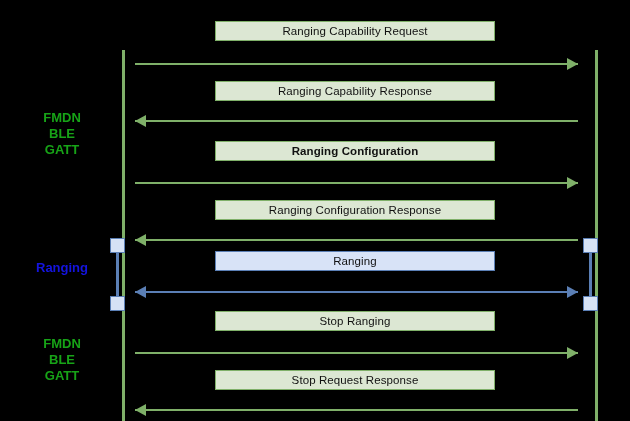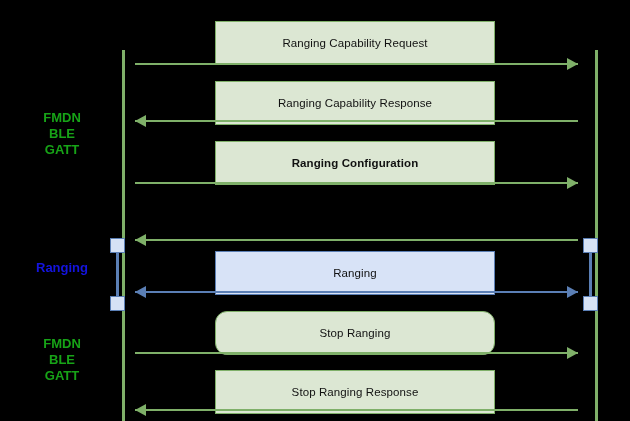--- a/index.html
+++ b/index.html
@@ -17,21 +17,21 @@
 
   
   .act-line{position:absolute;width:3px;background:#5b7fb5;}
   .act-box{
     position:absolute;width:15px;height:15px;
     background:#d6e2f5;border:1px solid #5b7fb5;box-sizing:border-box;
   }
 
   
   .msgbox{
-    position:absolute;left:215px;width:280px;height:44px;
+    position:absolute;left:215px;width:280px;height:20px;
     box-sizing:border-box;
     display:flex;align-items:center;justify-content:center;
     font-size:11.5px;color:#111;letter-spacing:.1px;
     white-space:nowrap;
   }
   .msgbox.green{background:#dce7d3;border:1px solid #7fb069;}
   .msgbox.blue{background:#d8e3f7;border:1px solid #5b7fb5;}
 
   
   .arrow-shaft{position:absolute;height:2px;}
@@ -101,29 +101,30 @@
   <div class="arrow-head right green" style="left:567px;top:58px;"></div>
 
   <div class="msgbox green" style="top:81px;">Ranging Capability Response</div>
   <div class="arrow-shaft green" style="left:135px;top:120px;width:443px;"></div>
   <div class="arrow-head left green" style="left:135px;top:115px;"></div>
 
   <div class="msgbox green" style="top:141px;font-weight:bold;">Ranging Configuration</div>
   <div class="arrow-shaft green" style="left:135px;top:182px;width:443px;"></div>
   <div class="arrow-head right green" style="left:567px;top:177px;"></div>
 
+  <div class="msgbox green" style="top:200px;">Ranging Configuration Response</div>
   <div class="arrow-shaft green" style="left:135px;top:239px;width:443px;"></div>
   <div class="arrow-head left green" style="left:135px;top:234px;"></div>
 
   <div class="msgbox blue" style="top:251px;">Ranging</div>
   <div class="arrow-shaft blue" style="left:135px;top:291px;width:443px;"></div>
   <div class="arrow-head left blue" style="left:135px;top:286px;"></div>
   <div class="arrow-head right blue" style="left:567px;top:286px;"></div>
 
-  <div class="msgbox green" style="top:311px;border-radius:12px;">Stop Ranging</div>
+  <div class="msgbox green" style="top:311px;">Stop Ranging</div>
   <div class="arrow-shaft green" style="left:135px;top:352px;width:443px;"></div>
   <div class="arrow-head right green" style="left:567px;top:347px;"></div>
 
-  <div class="msgbox green" style="top:370px;">Stop Ranging Response</div>
+  <div class="msgbox green" style="top:370px;">Stop Request Response</div>
   <div class="arrow-shaft green" style="left:135px;top:409px;width:443px;"></div>
   <div class="arrow-head left green" style="left:135px;top:404px;"></div>
 
 </div>
 
 </body></html>

